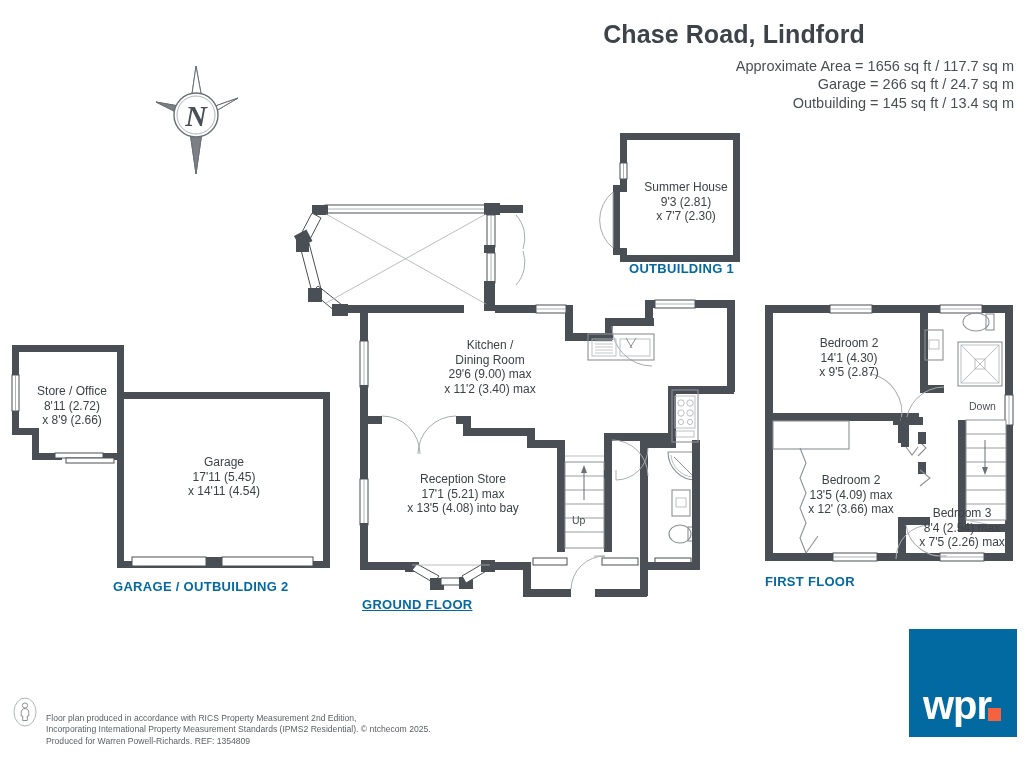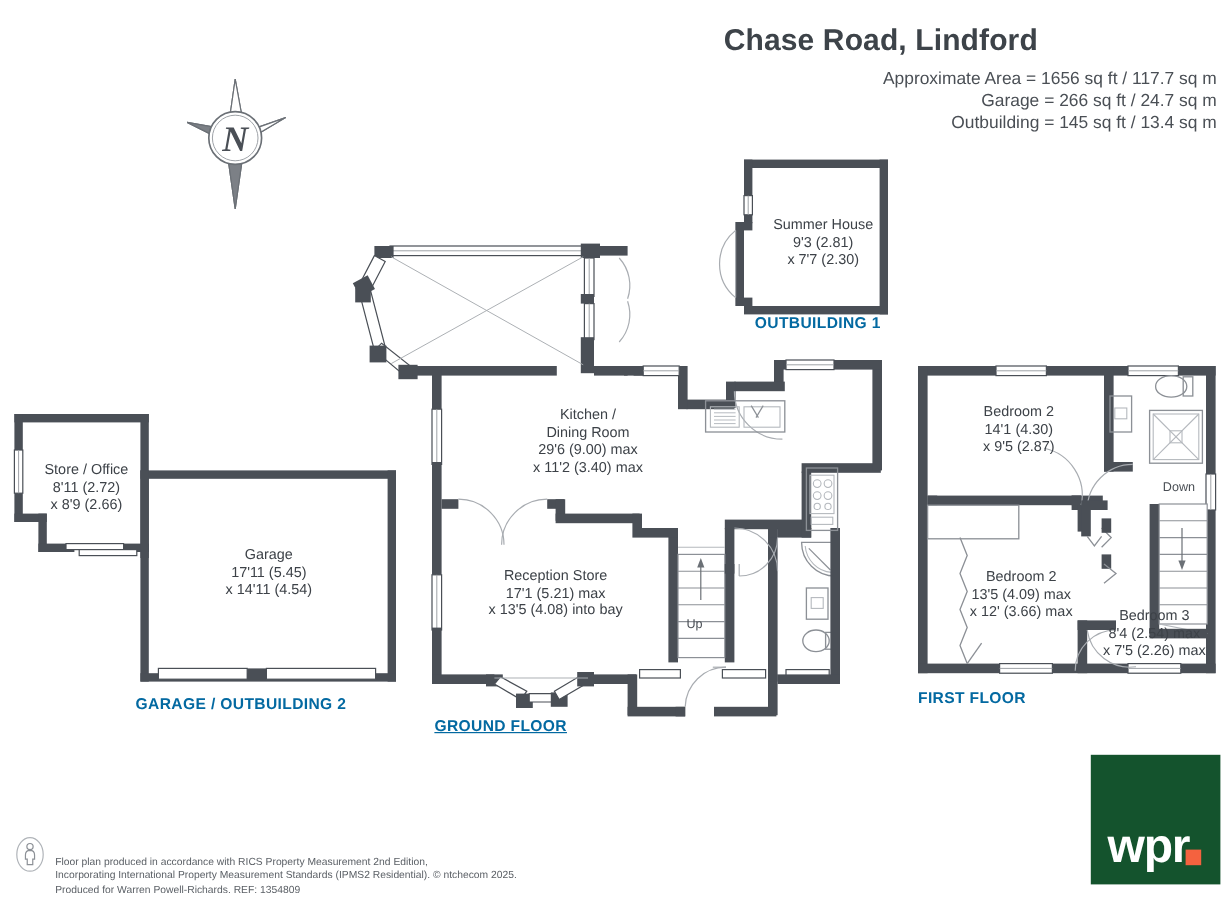--- a/index.html
+++ b/index.html
@@ -90,21 +90,21 @@
     width: 92px;
     height: 120px;
   }
   
   #logo {
     position: absolute;
     left: 909px;
     top: 629px;
     width: 108px;
     height: 108px;
-    background: #14532d;
+    background: #0369a1;
   }
   #logo-text {
     position: absolute;
     left: 14px;
     bottom: 12px;
     font-size: 40px;
     font-weight: bold;
     color: #ffffff;
     letter-spacing: -1px;
     line-height: 1;

